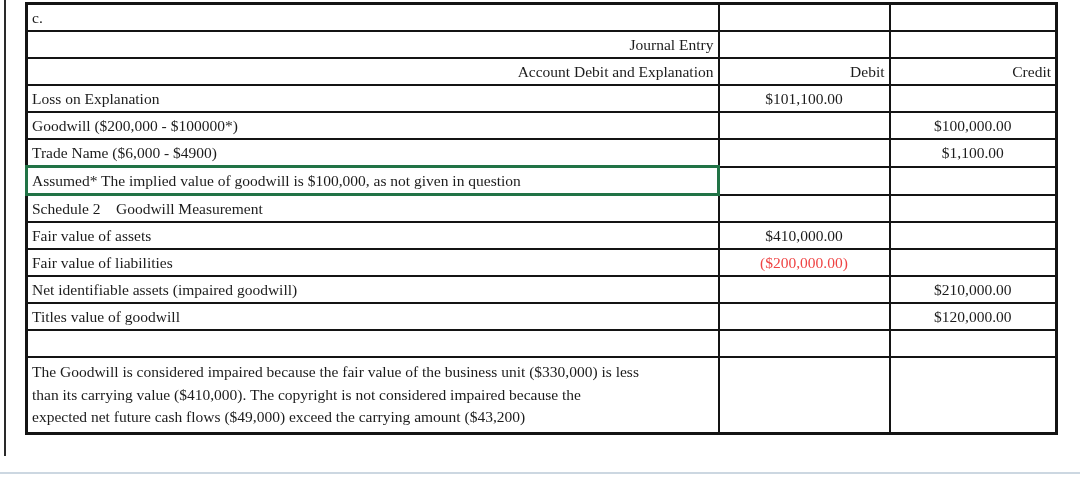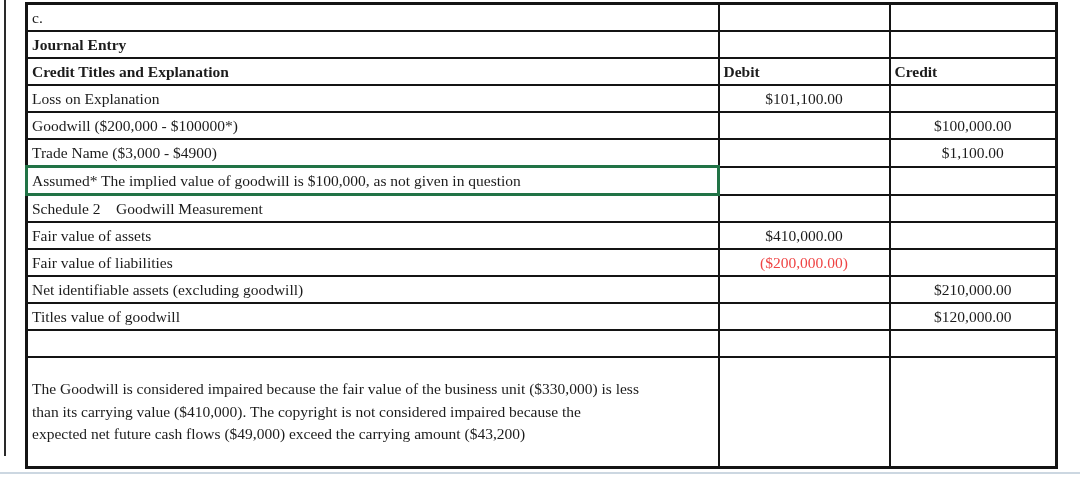--- a/index.html
+++ b/index.html
@@ -41,33 +41,33 @@
     border: 2px solid #141414;
     height: 25px;
     padding: 0 4px;
     font-size: 15.5px;
     color: #1c1c1c;
     line-height: 22px;
     vertical-align: middle;
     overflow: hidden;
     white-space: pre-wrap;
   }
-  td.center { text-align: left; font-weight: bold; }
+  td.center { text-align: right; }
   td.num {
     text-align: center;
     font-variant-numeric: tabular-nums;
   }
   td.neg { color: #ef4444; }
   td.selected {
     border: 3px solid #217346;
   }
   td.para {
     vertical-align: middle;
     line-height: 22.5px;
-    padding: 19px 4px;
+    padding: 2px 4px;
     height: 70px;
   }
   
   .bottom-divider {
     position: absolute;
     left: 0;
     top: 472px;
     width: 1080px;
     height: 2px;
     background: #ccd7e1;
@@ -91,38 +91,38 @@
         <td>c.</td>
         <td class="num"></td>
         <td class="num"></td>
       </tr>
       <tr>
         <td class="center">Journal Entry</td>
         <td class="num"></td>
         <td class="num"></td>
       </tr>
       <tr>
-        <td class="center">Credit Titles and Explanation</td>
+        <td class="center">Account Debit and Explanation</td>
         <td class="center">Debit</td>
         <td class="center">Credit</td>
       </tr>
     </tbody>
     <tbody id="rows">
         <tr>
           <td>Loss on Explanation</td>
           <td class="num">$101,100.00</td>
           <td class="num"></td>
         </tr>
         <tr>
           <td>Goodwill ($200,000 - $100000*)</td>
           <td class="num"></td>
           <td class="num">$100,000.00</td>
         </tr>
         <tr>
-          <td>Trade Name ($3,000 - $4900)</td>
+          <td>Trade Name ($6,000 - $4900)</td>
           <td class="num"></td>
           <td class="num">$1,100.00</td>
         </tr>
         <tr>
           <td class="selected">Assumed* The implied value of goodwill is $100,000, as not given in question</td>
           <td class="num"></td>
           <td class="num"></td>
         </tr>
         <tr>
           <td>Schedule 2    Goodwill Measurement</td>
@@ -133,21 +133,21 @@
           <td>Fair value of assets</td>
           <td class="num">$410,000.00</td>
           <td class="num"></td>
         </tr>
         <tr>
           <td>Fair value of liabilities</td>
           <td class="num neg">($200,000.00)</td>
           <td class="num"></td>
         </tr>
         <tr>
-          <td>Net identifiable assets (excluding goodwill)</td>
+          <td>Net identifiable assets (impaired goodwill)</td>
           <td class="num"></td>
           <td class="num">$210,000.00</td>
         </tr>
         <tr>
           <td>Titles value of goodwill</td>
           <td class="num"></td>
           <td class="num">$120,000.00</td>
         </tr>
         <tr>
           <td></td>

